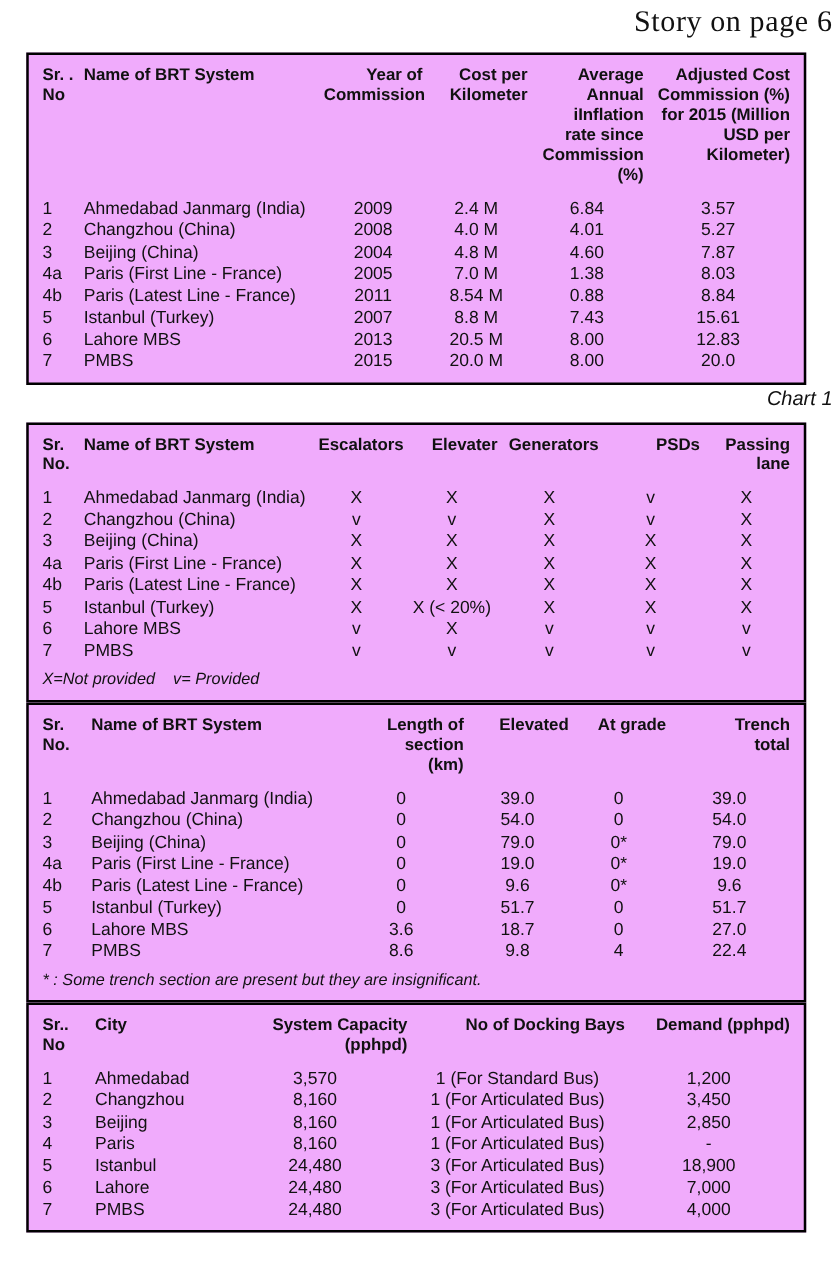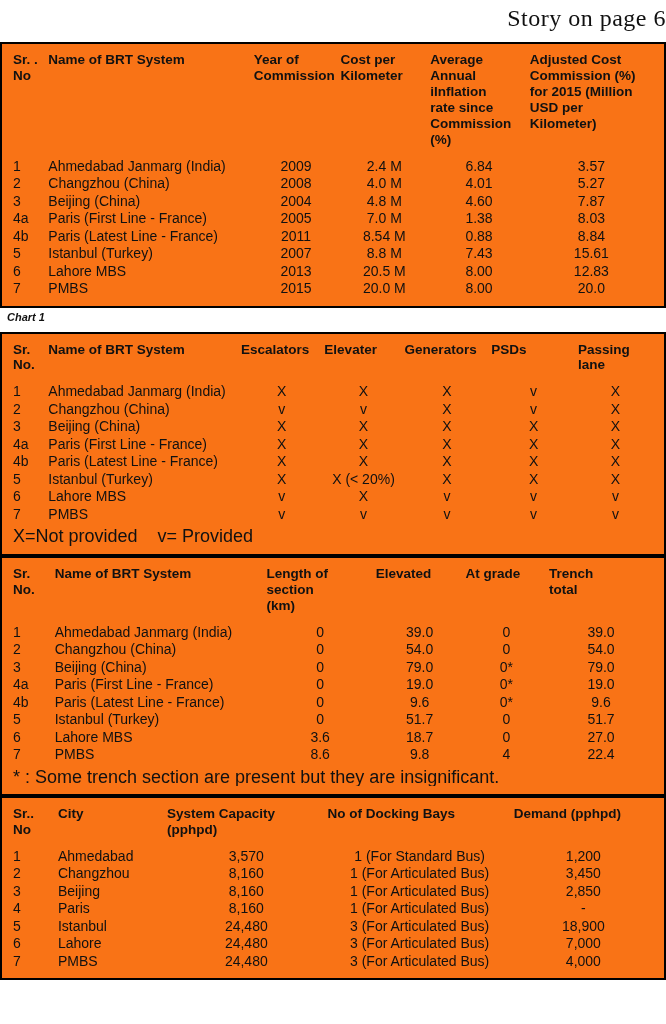--- a/index.html
+++ b/index.html
@@ -14,36 +14,36 @@
   .page-title {
     font-family: "Liberation Serif", serif;
     font-size: 24px;
     font-weight: 400;
     text-align: right;
     margin: 5px 0 10px 0;
     letter-spacing: 0.5px;
   }
   .tbl-frame {
     border: 2px solid #000;
-    margin: 0 0;
+    margin: 0 21px;
     padding: 6px 10px 8px 10px;
-    background: #f97316;
+    background: #f0abfc;
   }
   table.data-table {
     width: 100%;
     border-collapse: collapse;
     table-layout: fixed;
   }
   table.data-table th {
     font-weight: bold;
     font-size: 13.5px;
     line-height: 1.18;
     white-space: pre-line;
     vertical-align: top;
-    text-align: left;
+    text-align: right;
     padding: 2px 1px 10px 1px;
   }
   table.data-table td {
     font-size: 14px;
     line-height: 17.5px;
     padding: 0 1px;
     text-align: center;
     overflow: hidden;
   }
   
@@ -65,29 +65,31 @@
   .chart3 th:nth-child(3){width:17%} .chart3 th:nth-child(4){width:14%}
   .chart3 th:nth-child(5){width:13%} .chart3 th:nth-child(6){width:16.5%}
 
   .chart4 th:nth-child(1){width:7%} .chart4 th:nth-child(2){width:17%}
   .chart4 th:nth-child(3){width:25%} .chart4 th:nth-child(4){width:29%}
   .chart4 th:nth-child(5){width:22%}
   .chart4 td { font-size: 14.5px; line-height: 19.5px; }
 
   tr.footnote-row td {
     text-align: left;
-    font-size: 18px;
+    font-size: 13px;
     padding-top: 5px;
     white-space: pre-wrap;
+    font-style: italic;
   }
   .chart-label {
-    font-size: 11px;
-    font-weight: bold;
+    font-size: 16px;
+    font-weight: normal;
     font-style: italic;
     margin: 3px 0 9px 7px;
+    text-align: right;
   }
 </style>
 </head>
 <body>
 
 <h1 class="page-title">Story on page 6</h1>
 
 <section>
   <div class="tbl-frame">
     <table class="data-table chart1" data-table="tables.0">

